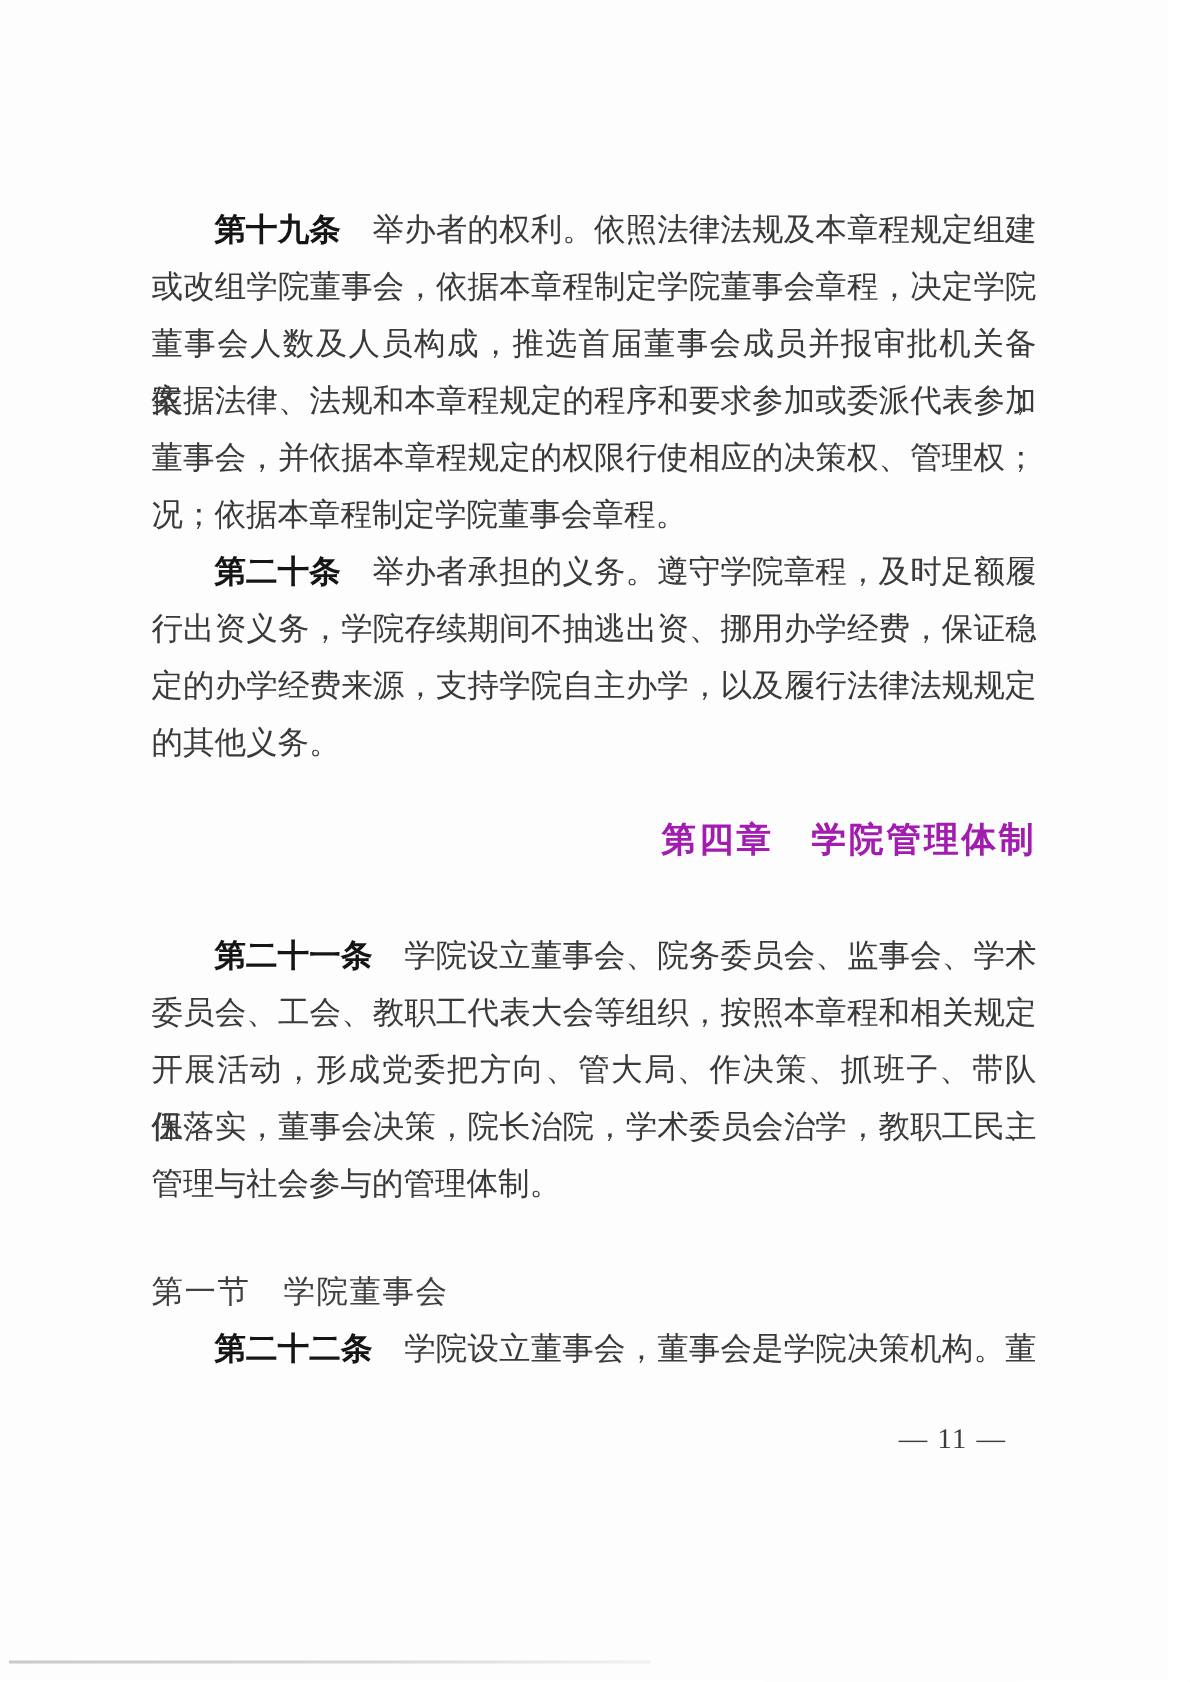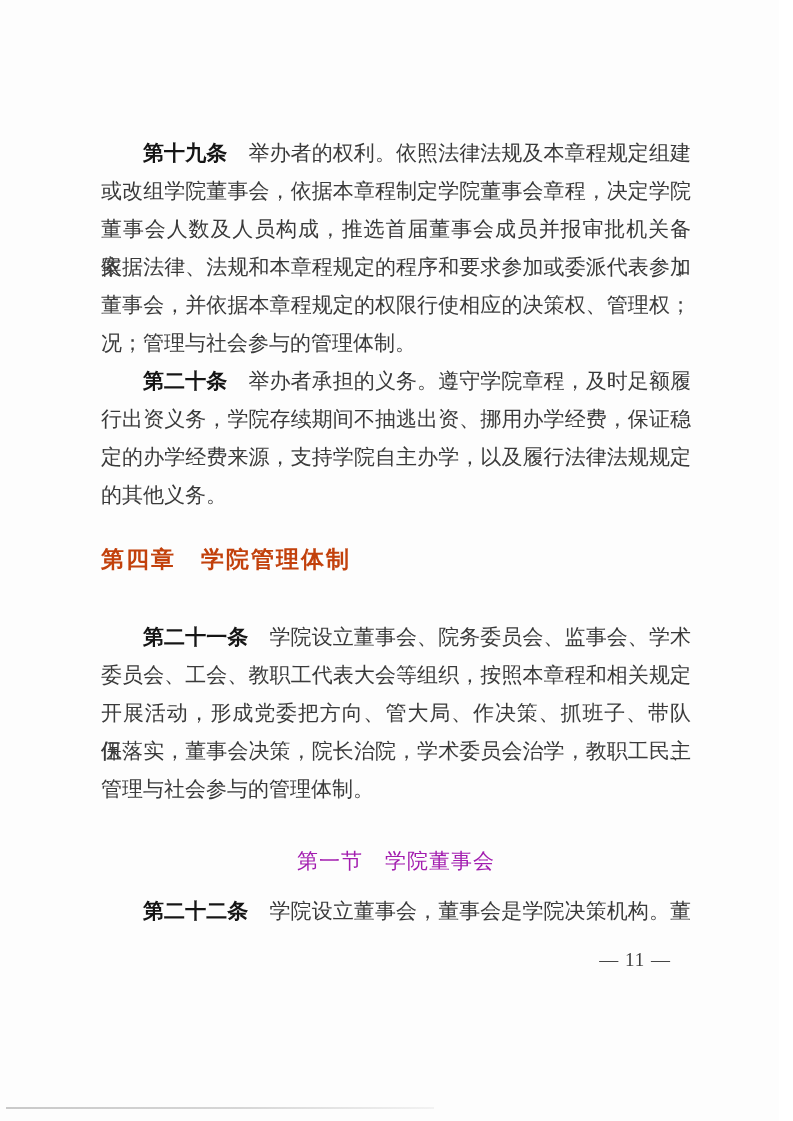--- a/index.html
+++ b/index.html
@@ -39,39 +39,39 @@
   }
   .artno {
     font-weight: 700;
     color: #151515;
     font-family: "Liberation Sans", sans-serif;
   }
   .chapter {
     margin: 26px 0 0 0;
     height: 38px;
     line-height: 38px;
-    text-align: left;
+    text-align: right;
     font-size: 23px;
     font-weight: 700;
     letter-spacing: 2px;
-    color: #c2410c;
+    color: #a21caf;
     font-family: "Liberation Sans", sans-serif;
   }
   .para-21 {
     margin-top: 40px;
   }
   .section {
-    margin: 34px 0 12px 0;
+    margin: 34px 0 0 0;
     height: 38px;
     line-height: 38px;
-    text-align: center;
+    text-align: left;
     font-size: 21px;
     font-weight: 400;
     letter-spacing: 1px;
-    color: #a21caf;
+    color: #404040;
   }
   .pagenum {
     position: absolute;
     top: 949px;
     right: 108px;
     font-size: 19px;
     line-height: 22px;
     letter-spacing: 1px;
     color: #3c3c3c;
     font-family: "Liberation Serif", serif;
@@ -89,21 +89,21 @@
 <body>
 
 <div class="sheet">
   <div class="textcol">
     <div class="para">
         <div class="line fill indent"><span class="artno">第十九条</span>　举办者的权利。依照法律法规及本章程规定组建</div>
         <div class="line fill">或改组学院董事会，依据本章程制定学院董事会章程，决定学院</div>
         <div class="line fill">董事会人数及人员构成，推选首届董事会成员并报审批机关备案；</div>
         <div class="line fill">依据法律、法规和本章程规定的程序和要求参加或委派代表参加</div>
         <div class="line fill">董事会，并依据本章程规定的权限行使相应的决策权、管理权；</div>
-        <div class="line">况；管理与社会参与的管理体制。</div>
+        <div class="line">况；依据本章程制定学院董事会章程。</div>
       </div>
     <div class="para">
         <div class="line fill indent"><span class="artno">第二十条</span>　举办者承担的义务。遵守学院章程，及时足额履</div>
         <div class="line fill">行出资义务，学院存续期间不抽逃出资、挪用办学经费，保证稳</div>
         <div class="line fill">定的办学经费来源，支持学院自主办学，以及履行法律法规规定</div>
         <div class="line">的其他义务。</div>
       </div>
     <div class="chapter">第四章　学院管理体制</div>
     <div class="para para-21">
         <div class="line fill indent"><span class="artno">第二十一条</span>　学院设立董事会、院务委员会、监事会、学术</div>

